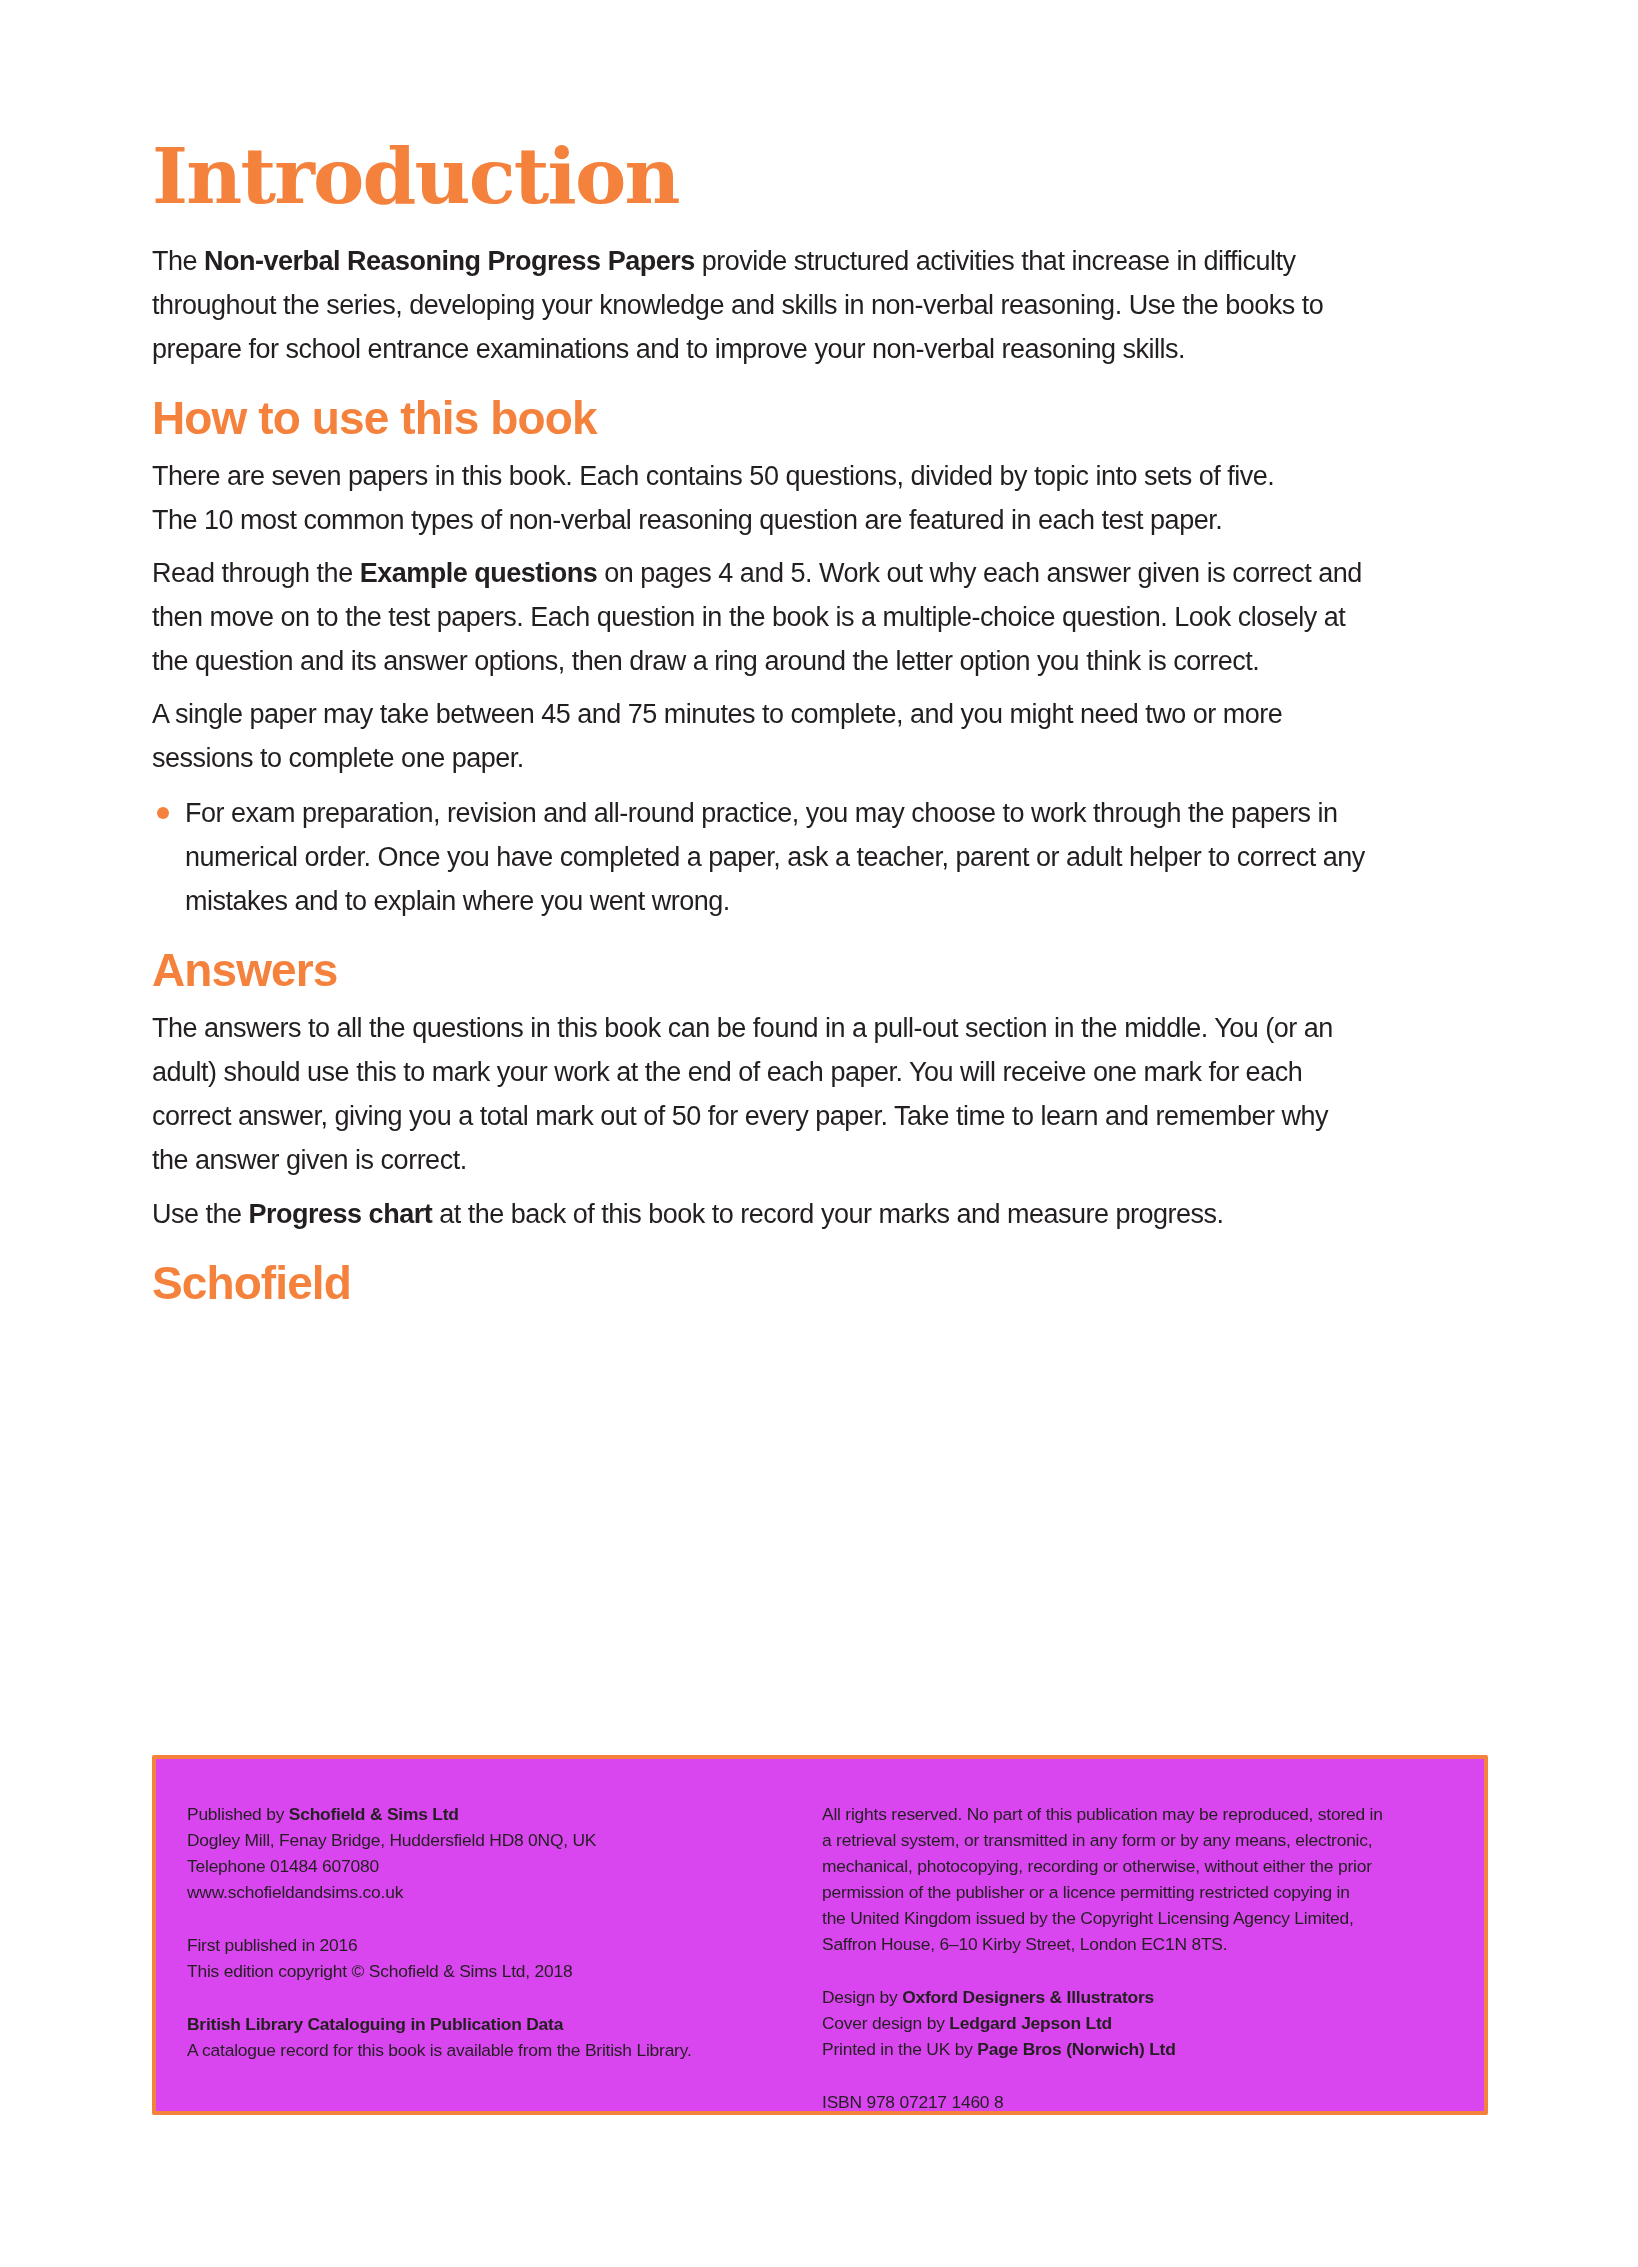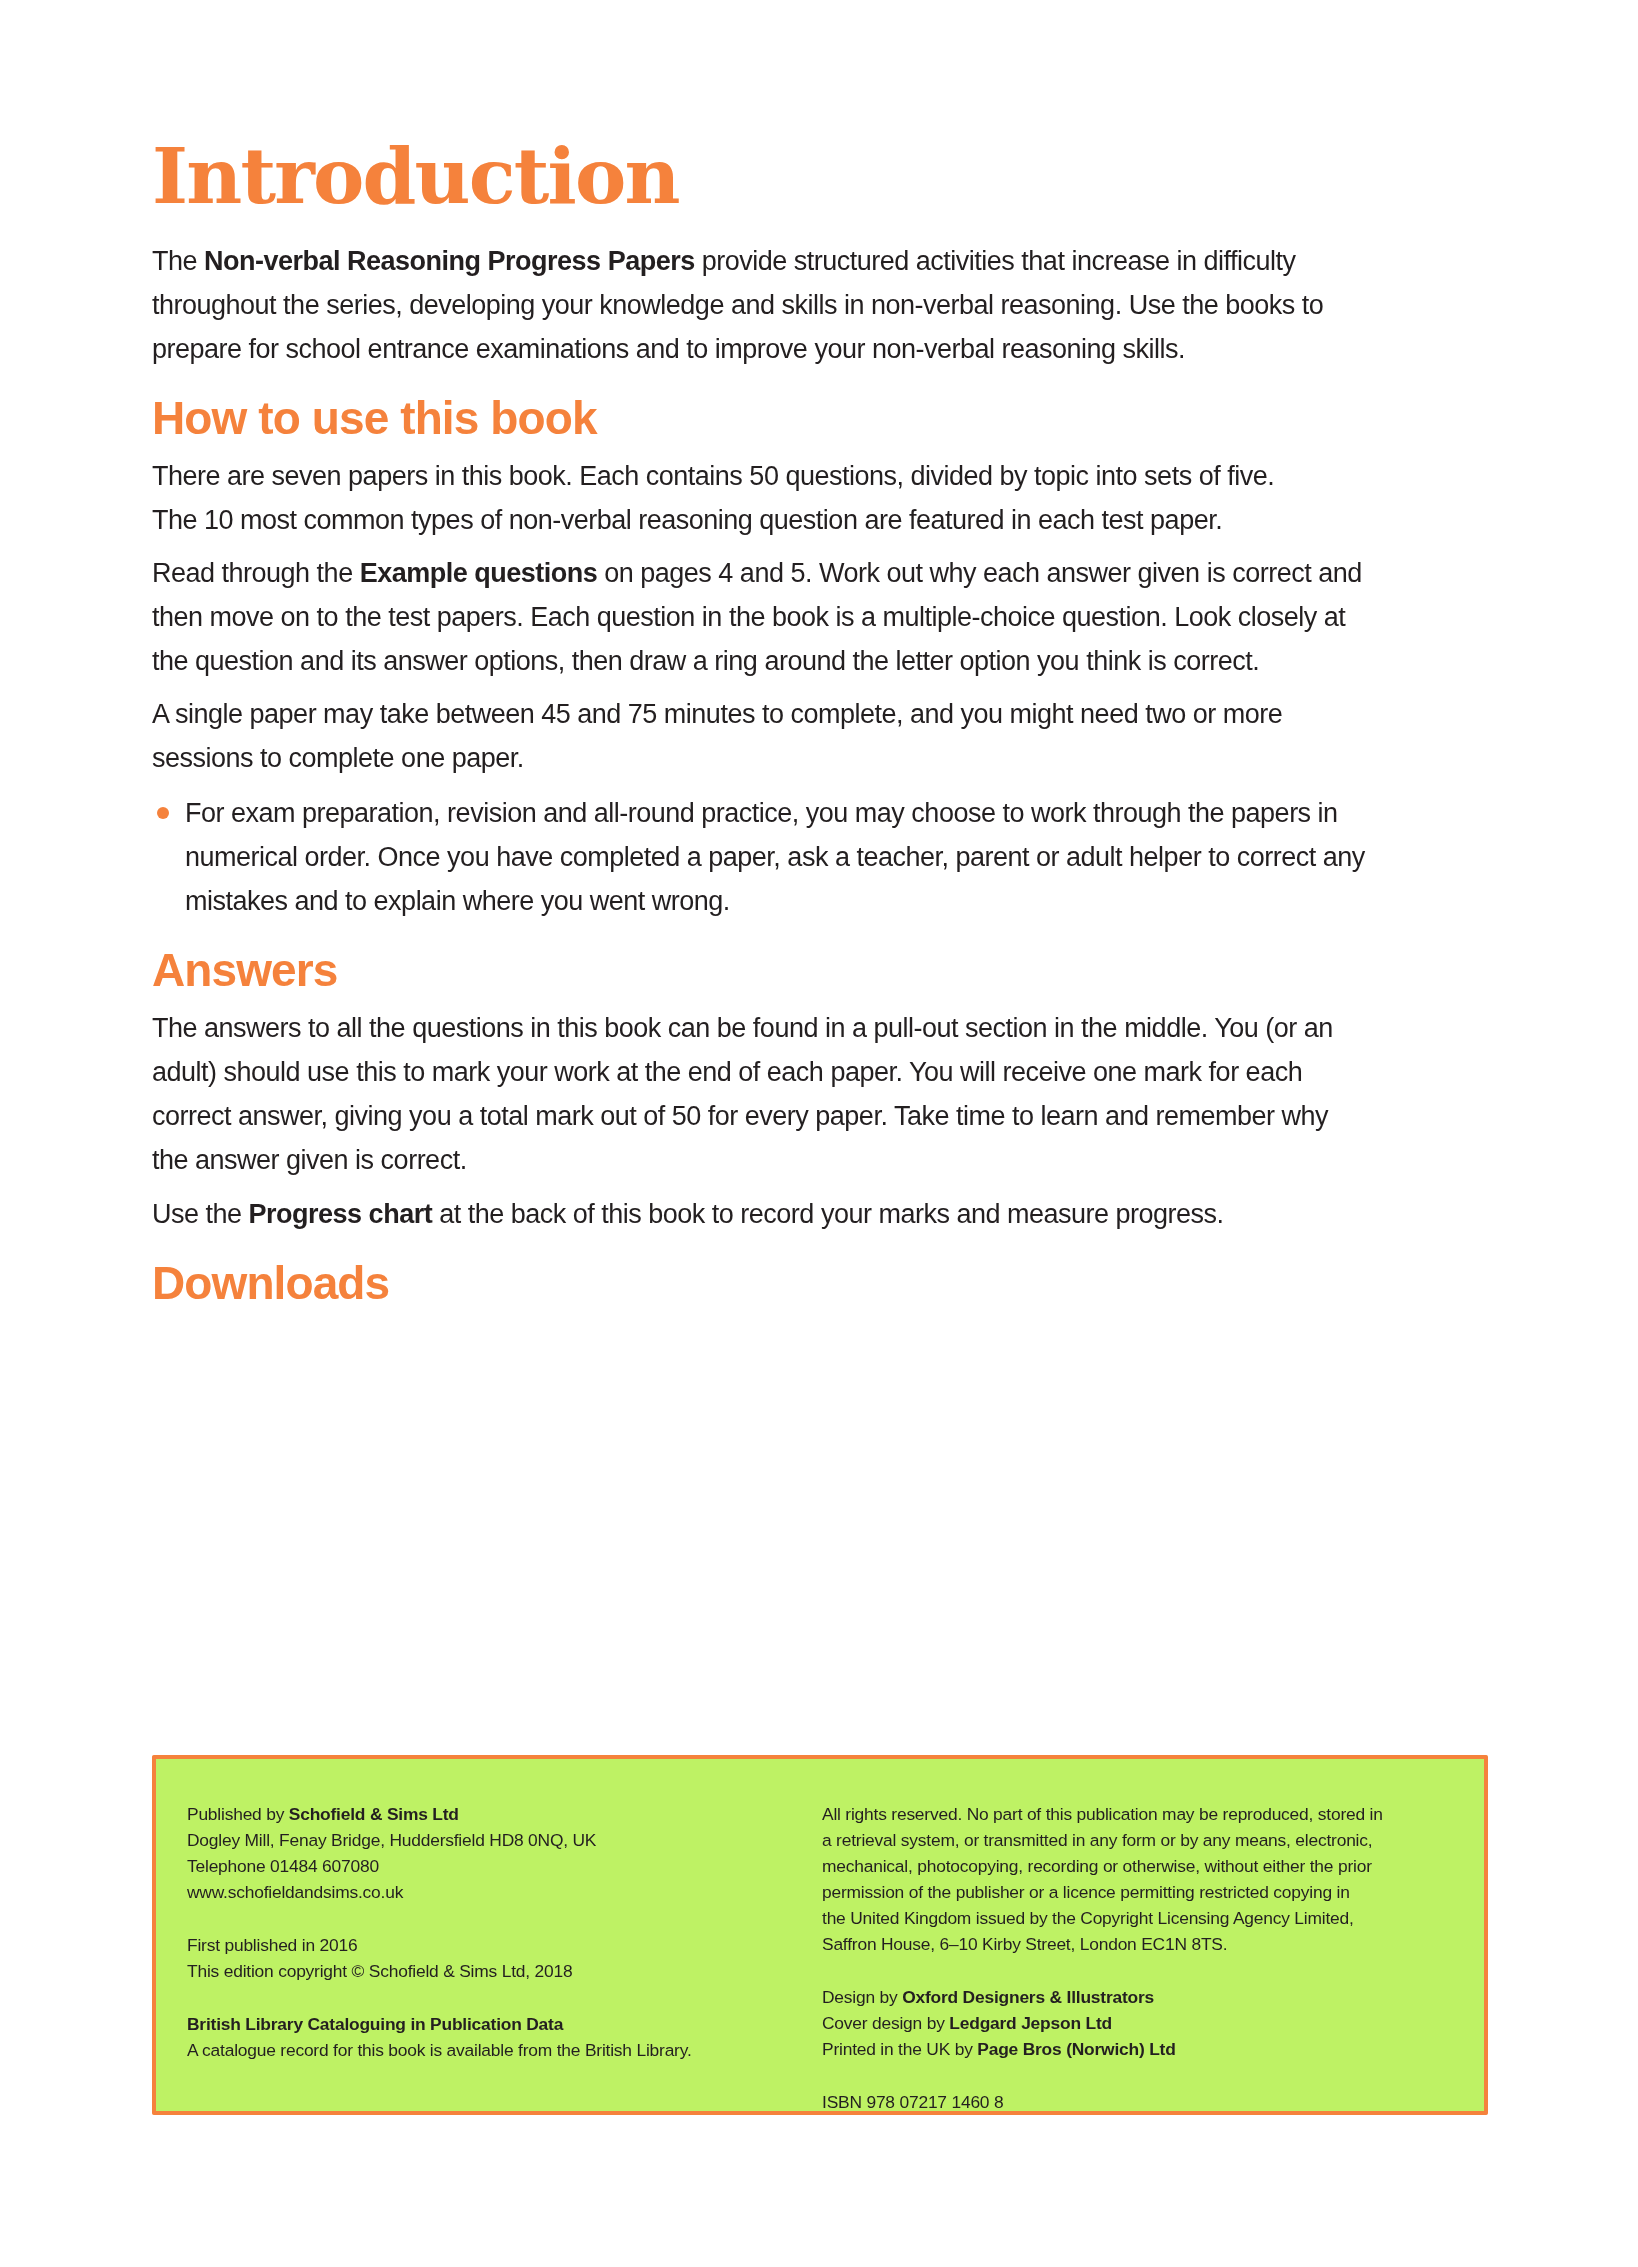--- a/index.html
+++ b/index.html
@@ -42,21 +42,21 @@
   }
   ul.bullets .btext {
     display: block;
     font-size: 27px; line-height: 44px; letter-spacing: -0.5px;
     white-space: pre-line;
   }
   .imprint {
     position: absolute; left: 152px; top: 1755px;
     width: 1336px; height: 360px; box-sizing: border-box;
     border: 4.6px solid var(--accent); border-radius: 1.8px;
-    background: #bef264;
+    background: #d946ef;
     display: flex; align-items: flex-start;
     padding: 26px 9.2px 0 31px;
   }
   .imprint .col { white-space: pre-line; }
   .imprint .col.left { flex: 0 0 635px; }
   .imprint .col.right { flex: 1 1 auto; padding-right: 5.5px; }
   .imprint p {
     margin: 0 0 11px 0;
     font-size: 17.4px; line-height: 26px; letter-spacing: -0.2px;
     white-space: pre-line;
@@ -93,21 +93,21 @@
       </li>
     </ul>
 
     <h2 class="section">Answers</h2>
     <p class="body">The answers to all the questions in this book can be found in a pull-out section in the middle. You (or an
 adult) should use this to mark your work at the end of each paper. You will receive one mark for each
 correct answer, giving you a total mark out of 50 for every paper. Take time to learn and remember why
 the answer given is correct.</p>
     <p class="body"><span>Use the </span><span class="b">Progress chart</span><span> at the back of this book to record your marks and measure progress.</span></p>
 
-    <h2 class="section">Downloads</h2>
+    <h2 class="section">Schofield</h2>
 
   </div>
 
   <div class="imprint">
     <div class="col left">
       <p><span>Published by </span><span class="b">Schofield &amp; Sims Ltd</span><span>
 Dogley Mill, Fenay Bridge, Huddersfield HD8 0NQ, UK
 Telephone 01484 607080
 www.schofieldandsims.co.uk</span></p>
       <p>First published in 2016

